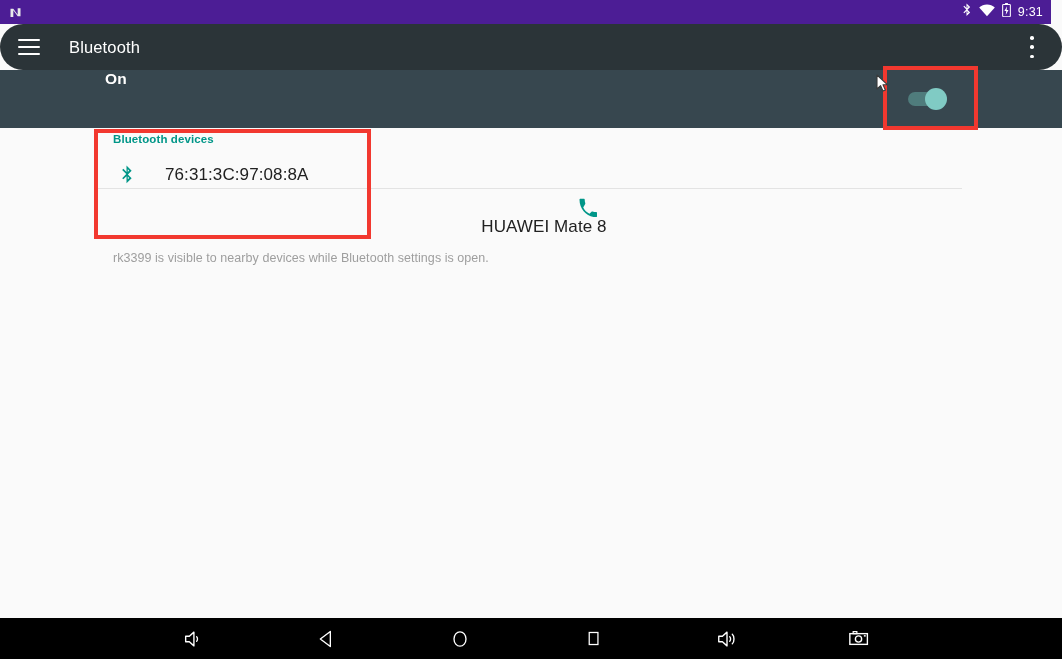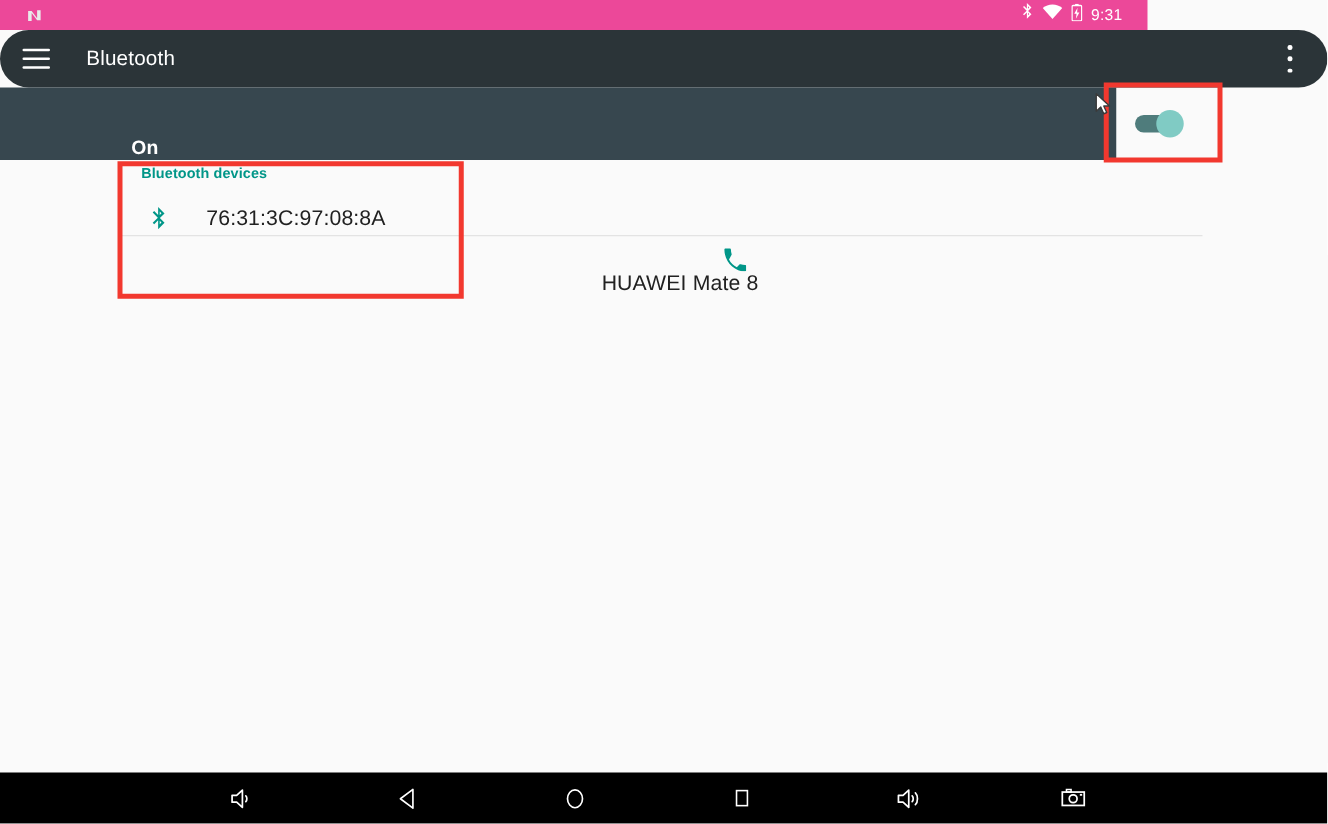--- a/index.html
+++ b/index.html
@@ -16,27 +16,27 @@
     width: 1062px;
     height: 659px;
     overflow: hidden;
     background: #fafafa;
   }
 
   
   #status-bar {
     position: absolute;
     left: 0; top: 0;
-    width: 918px;
+    width: 1051px;
     height: 24px;
-    background: #ec4899;
+    background: #4c1d95;
     display: flex;
     align-items: center;
     justify-content: space-between;
-    padding: 0 20px;
+    padding: 0 8px;
     box-sizing: border-box;
   }
   #status-left { display: flex; align-items: center; }
   #status-right {
     display: flex;
     align-items: center;
     gap: 7px;
   }
   .status-clock {
     color: #ffffff;
@@ -97,25 +97,25 @@
     width: 3.5px;
     height: 3.5px;
     background: #ffffff;
     border-radius: 50%;
   }
 
   
   #switch-bar {
     position: absolute;
     left: 0; top: 70px;
-    width: 893px;
+    width: 1062px;
     height: 58px;
     background: #37474f;
     display: flex;
-    align-items: flex-end;
+    align-items: flex-start;
   }
   #switch-label {
     color: #ffffff;
     font-size: 15.5px;
     font-weight: bold;
     margin-left: 105px;
     letter-spacing: 0.1px;
   }
   #bt-switch {
     position: absolute;
@@ -321,20 +321,21 @@
 
     <div class="device-row" id="device-row-1">
       <span class="device-icon">
         <svg width="19" height="19" viewBox="0 0 24 24">
           <path d="M6.6 10.8c1.7 3.4 4.5 6.2 7.9 7.9l2.6-2.6c0.35-0.35 0.85-0.45 1.3-0.3 1.4 0.47 2.9 0.72 4.4 0.72 0.66 0 1.2 0.54 1.2 1.2V21.9c0 0.66-0.54 1.2-1.2 1.2C11.9 23.1 1.9 13.1 1.9 0.9 1.9 0.24 2.44-0.3 3.1-0.3h4.2c0.66 0 1.2 0.54 1.2 1.2 0 1.5 0.25 3 0.72 4.4 0.15 0.45 0.05 0.95-0.3 1.3z" transform="translate(0 1.2)" fill="#009688"></path>
         </svg>
       </span>
       <span class="device-label">HUAWEI Mate 8</span>
     </div>
 
+    <div id="visibility-note">rk3399 is visible to nearby devices while Bluetooth settings is open.</div>
   </div>
 
   <div class="annot-box" id="annot-devices"></div>
   <div class="annot-box" id="annot-toggle"></div>
 
   <div id="cursor">
     <svg width="14" height="20" viewBox="0 0 14 20">
       <path d="M1 1 L1 15 L4.6 11.6 L7 17 L9.4 16 L7 10.8 L11.6 10.8 Z" fill="#ffffff" stroke="#3a3a3a" stroke-width="1.1" stroke-linejoin="round"></path>
     </svg>
   </div>

